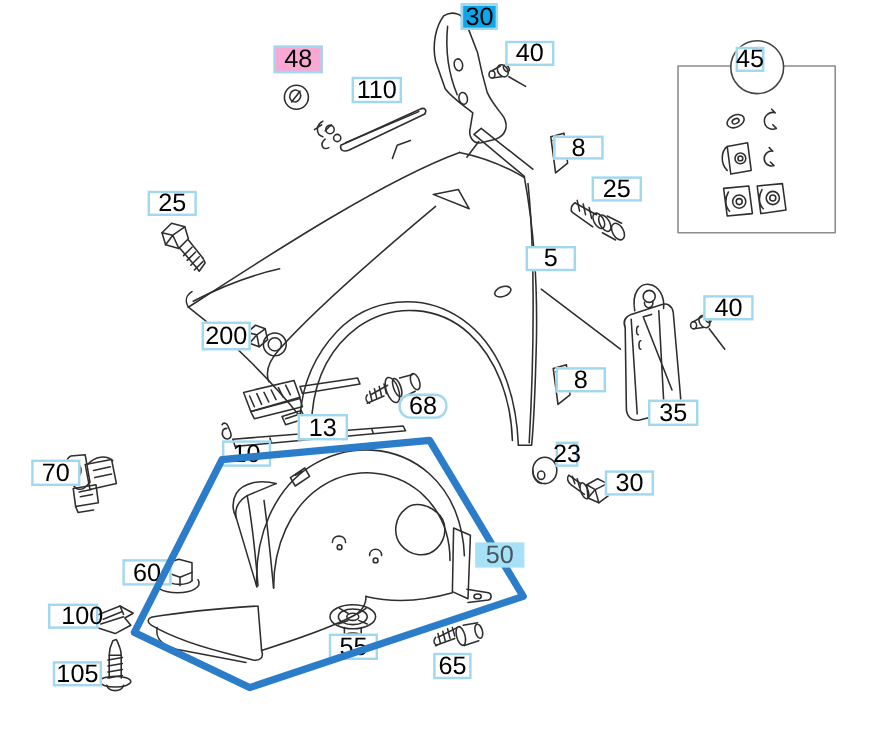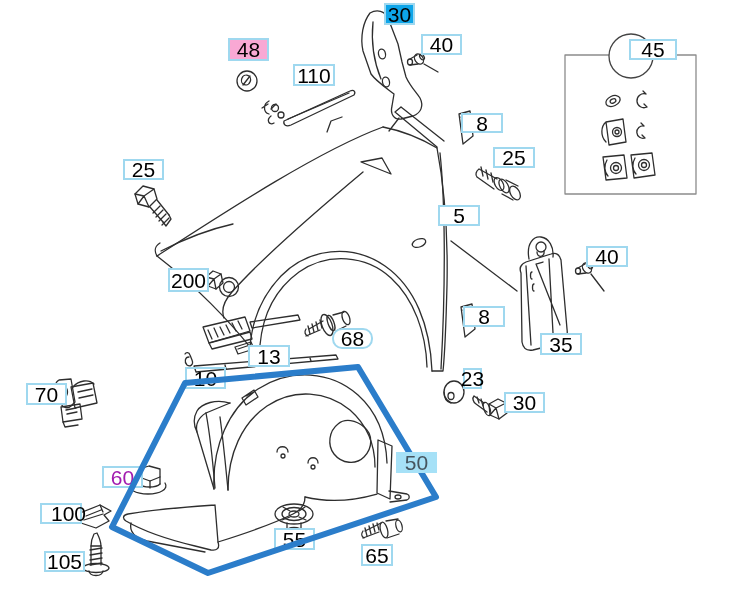--- a/index.html
+++ b/index.html
@@ -247,36 +247,36 @@
 
   <svg id="selection-overlay" width="731" height="608" viewBox="0 0 731 608">
     <polygon id="selpoly" fill="none" stroke-width="6" stroke-linejoin="round" points="185,383 358,367 436,497 208,573 112,527" stroke="#2b7dca"></polygon>
   </svg>
 
   <div id="callout-layer">
       <div class="callout boxed" style="left: 384px; top: 3px; width: 31px; height: 22px; border-color: rgb(159, 216, 239); background: #0ea5e9; color: rgb(0, 0, 0);">30</div>
       <div class="callout boxed" style="left: 421px; top: 34px; width: 41px; height: 21px; border-color: rgb(159, 216, 239); background: rgb(255, 255, 255); color: rgb(0, 0, 0);">40</div>
       <div class="callout boxed" style="left: 228px; top: 38px; width: 41px; height: 23px; border-color: rgb(159, 216, 239); background: #f9a8d4; color: rgb(0, 0, 0);">48</div>
       <div class="callout boxed" style="left: 293px; top: 64px; width: 42px; height: 22px; border-color: rgb(159, 216, 239); background: rgb(255, 255, 255); color: rgb(0, 0, 0);">110</div>
-      <div class="callout boxed" style="left: 629px; top: 39px; width: 48px; height: 21px; border-color: rgb(159, 216, 239); background: rgb(255, 255, 255); color: rgb(0, 0, 0);">45</div>
+      <div class="callout boxed" style="left: 613px; top: 39px; width: 24px; height: 21px; border-color: rgb(159, 216, 239); background: rgb(255, 255, 255); color: rgb(0, 0, 0);">45</div>
       <div class="callout boxed" style="left: 461px; top: 113px; width: 42px; height: 20px; border-color: rgb(159, 216, 239); background: rgb(255, 255, 255); color: rgb(0, 0, 0);">8</div>
       <div class="callout boxed" style="left: 123px; top: 159px; width: 41px; height: 21px; border-color: rgb(159, 216, 239); background: rgb(255, 255, 255); color: rgb(0, 0, 0);">25</div>
       <div class="callout boxed" style="left: 493px; top: 147px; width: 42px; height: 21px; border-color: rgb(159, 216, 239); background: rgb(255, 255, 255); color: rgb(0, 0, 0);">25</div>
       <div class="callout boxed" style="left: 438px; top: 205px; width: 42px; height: 21px; border-color: rgb(159, 216, 239); background: rgb(255, 255, 255); color: rgb(0, 0, 0);">5</div>
       <div class="callout boxed" style="left: 168px; top: 268px; width: 41px; height: 24px; border-color: rgb(159, 216, 239); background: rgb(255, 255, 255); color: rgb(0, 0, 0);">200</div>
       <div class="callout boxed" style="left: 586px; top: 246px; width: 42px; height: 21px; border-color: rgb(159, 216, 239); background: rgb(255, 255, 255); color: rgb(0, 0, 0);">40</div>
       <div class="callout boxed" style="left: 463px; top: 306px; width: 42px; height: 21px; border-color: rgb(159, 216, 239); background: rgb(255, 255, 255); color: rgb(0, 0, 0);">8</div>
       <div class="callout boxed" style="left: 248px; top: 328px; width: 42px; height: 22px; border-color: rgb(159, 216, 239); background: rgb(255, 255, 255); color: rgb(0, 0, 0); margin-top: 17px;">13</div>
       <div class="callout boxed" style="left: 332px; top: 328px; width: 41px; height: 21px; border-color: rgb(159, 216, 239); background: rgb(255, 255, 255); color: rgb(0, 0, 0); border-radius: 10px;">68</div>
       <div class="callout boxed" style="left: 540px; top: 333px; width: 42px; height: 22px; border-color: rgb(159, 216, 239); background: rgb(255, 255, 255); color: rgb(0, 0, 0);">35</div>
       <div class="callout boxed transparent" style="left: 185px; top: 367px; width: 41px; height: 22px; border-color: rgb(159, 216, 239); color: rgb(0, 0, 0);">10</div>
       <div class="callout boxed" style="left: 463px; top: 368px; width: 19px; height: 21px; border-color: rgb(159, 216, 239); background: rgb(255, 255, 255); color: rgb(0, 0, 0);">23</div>
       <div class="callout boxed" style="left: 504px; top: 392px; width: 41px; height: 21px; border-color: rgb(159, 216, 239); background: rgb(255, 255, 255); color: rgb(0, 0, 0);">30</div>
       <div class="callout boxed" style="left: 26px; top: 383px; width: 41px; height: 22px; border-color: rgb(159, 216, 239); background: rgb(255, 255, 255); color: rgb(0, 0, 0);">70</div>
-      <div class="callout boxed" style="left: 102px; top: 466px; width: 41px; height: 22px; border-color: rgb(159, 216, 239); background: rgb(255, 255, 255); color: #a21caf;">60</div>
+      <div class="callout boxed" style="left: 102px; top: 466px; width: 41px; height: 22px; border-color: rgb(159, 216, 239); background: rgb(255, 255, 255); color: #000000;">60</div>
       <div class="callout highlighted" style="left: 396px; top: 452px; width: 41px; height: 21px; background: rgb(166, 225, 247); color: rgb(70, 85, 95);">50</div>
       <div class="callout boxed" style="left: 40px; top: 503px; width: 42px; height: 21px; border-color: rgb(159, 216, 239); background: rgb(255, 255, 255); color: rgb(0, 0, 0); padding-left: 15px;">100</div>
       <div class="callout boxed" style="left: 274px; top: 528px; width: 41px; height: 22px; border-color: rgb(159, 216, 239); background: rgb(255, 255, 255); color: rgb(0, 0, 0);">55</div>
       <div class="callout boxed" style="left: 44px; top: 551px; width: 41px; height: 21px; border-color: rgb(159, 216, 239); background: rgb(255, 255, 255); color: rgb(0, 0, 0);">105</div>
       <div class="callout boxed" style="left: 361px; top: 544px; width: 32px; height: 22px; border-color: rgb(159, 216, 239); background: rgb(255, 255, 255); color: rgb(0, 0, 0);">65</div>
     </div>
 
 </div>
 
 </body></html>

